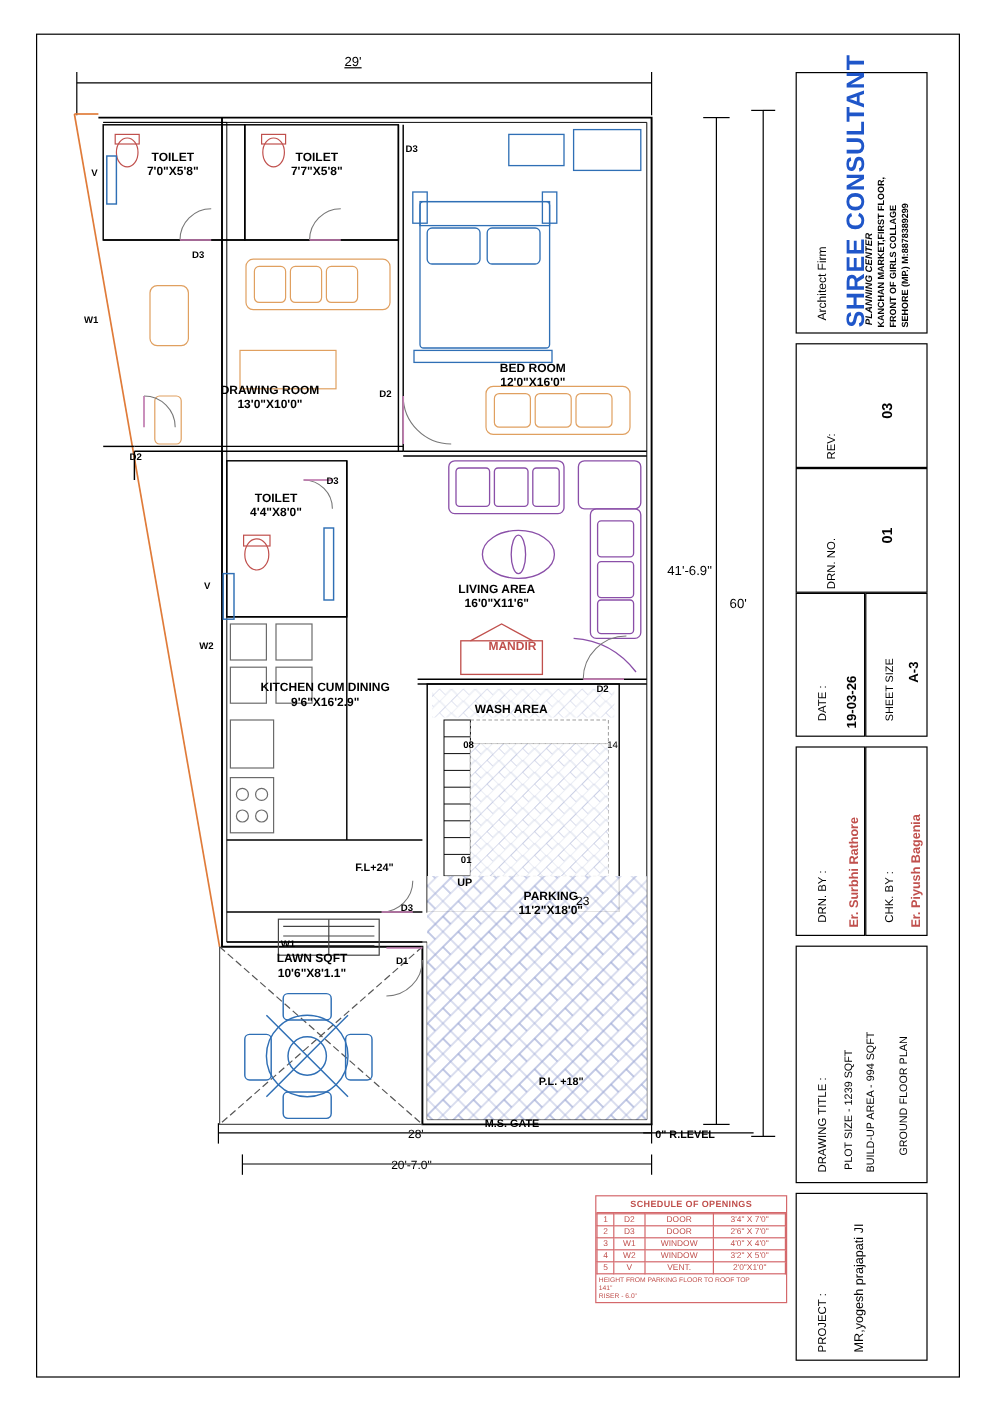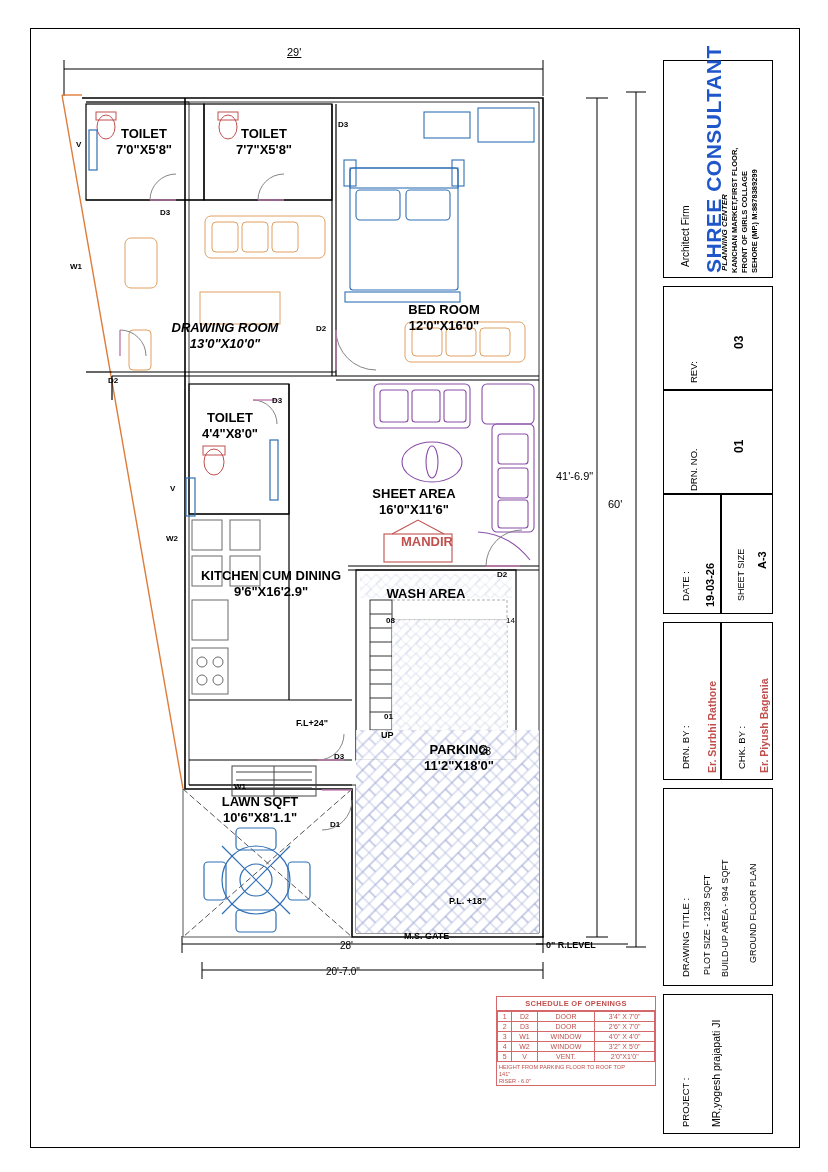--- a/index.html
+++ b/index.html
@@ -11,21 +11,21 @@
   .tiny{font-size:7px;}
   .rot90{transform:rotate(-90deg);transform-origin:left top;white-space:nowrap;}
   .brand{color:#1f56c9;font-weight:bold;font-size:21px;letter-spacing:.5px;}
   .vbox{position:absolute;box-sizing:border-box;border:1px solid #000;}
   
   .sched{position:absolute;left:496px;top:996px;width:160px;box-sizing:border-box;border:1px solid #d4686b;color:#c0504d;}
   .sched table{border-collapse:collapse;width:100%;font-size:7px;color:#c0504d;}
   .sched th,.sched td{border:1px solid #d4686b;padding:1px 2px;text-align:center;font-weight:normal;}
   .sched .hdr{font-size:7.5px;letter-spacing:.3px;font-weight:bold;}
   
-  .rm{position:absolute;text-align:center;font-size:13px;line-height:1.2;font-weight:bold;}
+  .rm{position:absolute;text-align:center;font-size:10px;line-height:1.2;font-weight:bold;}
   .rm .sz{font-weight:bold;}
 </style>
 </head>
 <body>
 
 <div id="sheet">
 
   <div class="frame"></div>
 
   <svg class="abs" style="left:0;top:0" width="828" height="1172">
@@ -266,30 +266,30 @@
     <div class="sz">7'0"X5'8"</div>
   </div>
   <div class="rm" style="left:224px;top:126px;width:80px;">
     <div>TOILET</div>
     <div class="sz">7'7"X5'8"</div>
   </div>
   <div class="rm" style="left:389px;top:302px;width:110px;">
     <div>BED ROOM</div>
     <div class="sz">12'0"X16'0"</div>
   </div>
-  <div class="rm" style="left:155px;top:320px;width:140px;font-style:italic;">
+  <div class="rm" style="left:155px;top:320px;width:140px;">
     <div>DRAWING ROOM</div>
     <div class="sz">13'0"X10'0"</div>
   </div>
   <div class="rm" style="left:185px;top:410px;width:90px;">
     <div>TOILET</div>
     <div class="sz">4'4"X8'0"</div>
   </div>
   <div class="rm" style="left:355px;top:486px;width:118px;">
-    <div>SHEET AREA</div>
+    <div>LIVING AREA</div>
     <div class="sz">16'0"X11'6"</div>
   </div>
   <div class="rm" style="left:186px;top:568px;width:170px;">
     <div>KITCHEN CUM DINING</div>
     <div class="sz">9'6"X16'2.9"</div>
   </div>
   <div class="rm" style="left:386px;top:534px;width:82px;color:#c0504d;">MANDIR</div>
   <div class="rm" style="left:378px;top:586px;width:96px;">WASH AREA</div>
   <div class="rm" style="left:404px;top:742px;width:110px;">
     <div>PARKING</div>
@@ -305,21 +305,21 @@
   <div class="abs tiny" style="left:384px;top:712px;font-size:8px;font-weight:bold;">01</div>
   <div class="abs tiny" style="left:480px;top:746px;font-size:10px;font-weight:normal;">23</div>
 
   <div class="abs" style="left:338px;top:120px;font-size:8px;font-weight:bold;">D3</div>
   <div class="abs" style="left:160px;top:208px;font-size:8px;font-weight:bold;">D3</div>
   <div class="abs" style="left:316px;top:324px;font-size:8px;font-weight:bold;">D2</div>
   <div class="abs" style="left:108px;top:376px;font-size:8px;font-weight:bold;">D2</div>
   <div class="abs" style="left:272px;top:396px;font-size:8px;font-weight:bold;">D3</div>
   <div class="abs" style="left:497px;top:570px;font-size:8px;font-weight:bold;">D2</div>
   <div class="abs" style="left:334px;top:752px;font-size:8px;font-weight:bold;">D3</div>
-  <div class="abs" style="left:330px;top:820px;font-size:8px;font-weight:bold;">D1</div>
+  <div class="abs" style="left:330px;top:796px;font-size:8px;font-weight:bold;">D1</div>
   <div class="abs" style="left:70px;top:262px;font-size:8px;font-weight:bold;">W1</div>
   <div class="abs" style="left:234px;top:782px;font-size:8px;font-weight:bold;">W1</div>
   <div class="abs" style="left:166px;top:534px;font-size:8px;font-weight:bold;">W2</div>
   <div class="abs" style="left:76px;top:140px;font-size:8px;font-weight:bold;">V</div>
   <div class="abs" style="left:170px;top:484px;font-size:8px;font-weight:bold;">V</div>
 
   <div class="vbox" style="left:663px;top:60px;width:110px;height:218px;">
     <div class="abs rot90" style="left:16px;top:206px;font-size:10px;">Architect Firm</div>
     <div class="abs rot90 brand" style="left:38px;top:212px;">SHREE CONSULTANT</div>
     <div class="abs rot90" style="left:56px;top:210px;font-size:8px;font-style:italic;font-weight:bold;">PLANNING CENTER</div>

